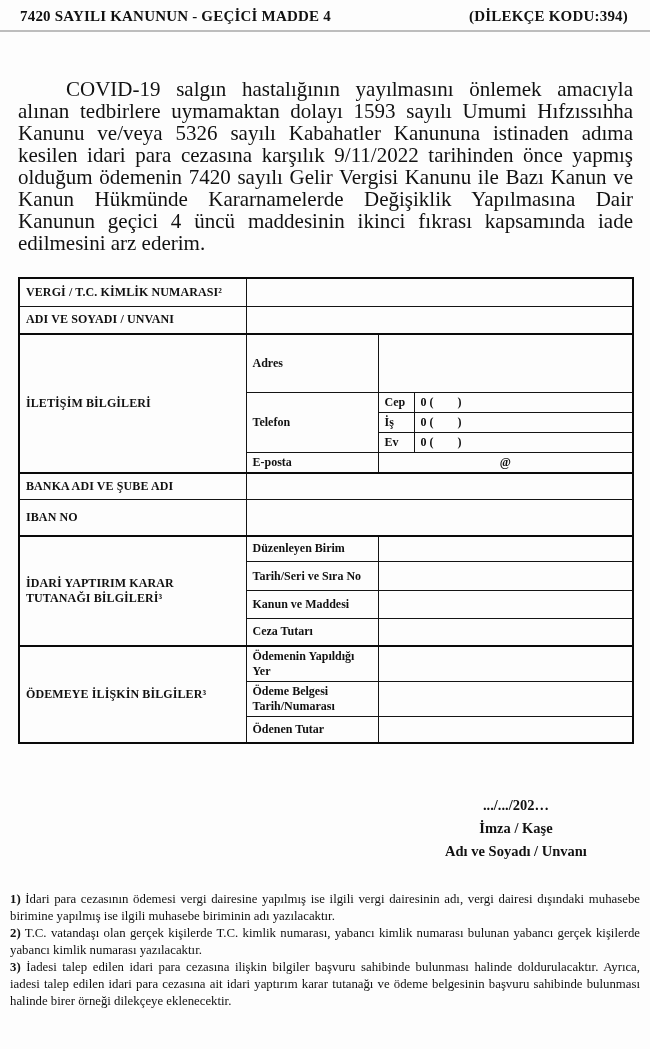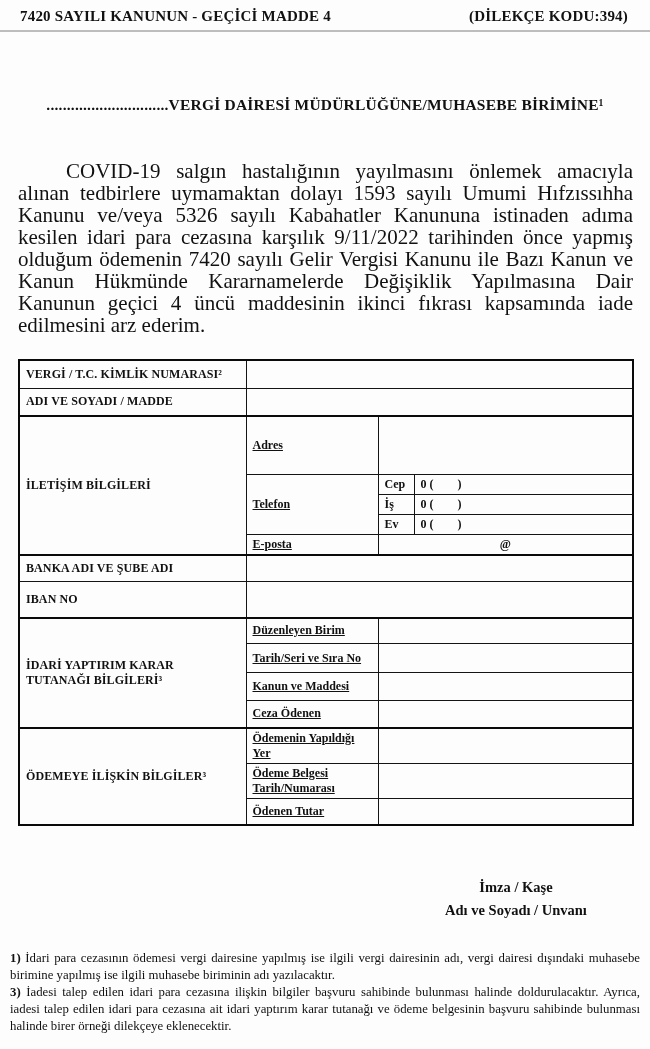--- a/index.html
+++ b/index.html
@@ -43,21 +43,21 @@
   }
   table.form td {
     border:1.6px solid #141414;
     padding:2px 6px;
     vertical-align:middle;
     font-size:12px; font-weight:bold;
     overflow:hidden;
     margin-top:20px;
   }
   td.lbl   { font-size:13.4px; letter-spacing:0.1px; }
-  td.sublbl{ font-size:12.5px; padding-left:6px;text-decoration:underline; }
+  td.sublbl{ font-size:12.5px; padding-left:6px; }
   td.phlbl { font-size:12.5px; padding:0 2px 0 5px; }
   td.phval { font-size:12.5px; font-weight:normal; padding:0 4px; }
   td.center{ text-align:center; font-weight:normal; font-size:13px; }
   tr.hsec td { border-top:2.2px solid #0a0a0a; }
   
   .sig {
     margin:50px 28px 0 auto;
     width:212px;
     text-align:center;
     font-weight:bold; font-size:14.5px; line-height:23px;
@@ -77,38 +77,37 @@
 <body>
 
 <div class="page">
 
   <div class="hdr">
     <span>7420 SAYILI KANUNUN - GEÇİCİ MADDE 4</span>
     <span>(DİLEKÇE KODU:394)</span>
   </div>
   <div class="hdr-rule"></div>
 
-  <div class="salutation">..............................VERGİ DAİRESİ MÜDÜRLÜĞÜNE/MUHASEBE BİRİMİNE¹</div>
 
   <p class="request">COVID-19 salgın hastalığının yayılmasını önlemek amacıyla alınan tedbirlere uymamaktan dolayı 1593 sayılı Umumi Hıfzıssıhha Kanunu ve/veya 5326 sayılı Kabahatler Kanununa istinaden adıma kesilen idari para cezasına karşılık 9/11/2022 tarihinden önce yapmış olduğum ödemenin 7420 sayılı Gelir Vergisi Kanunu ile Bazı Kanun ve Kanun Hükmünde Kararnamelerde Değişiklik Yapılmasına Dair Kanunun geçici 4 üncü maddesinin ikinci fıkrası kapsamında iade edilmesini arz ederim.</p>
 
   <table class="form">
     <colgroup>
       <col style="width:227px">
         <col style="width:132px">
         <col style="width:36px">
         <col style="width:219px">
     </colgroup>
     <tbody>
       <tr style="height:28px">
         <td class="lbl">VERGİ / T.C. KİMLİK NUMARASI²</td>
         <td colspan="3"></td>
       </tr>
       <tr style="height:28px">
-        <td class="lbl">ADI VE SOYADI / MADDE</td>
+        <td class="lbl">ADI VE SOYADI / UNVANI</td>
         <td colspan="3"></td>
       </tr>
       <tr style="height:58px" class="hsec">
         <td class="lbl" rowspan="5">İLETİŞİM BİLGİLERİ</td>
         <td class="sublbl">Adres</td>
         <td colspan="2"></td>
       </tr>
       <tr style="height:19px">
         <td class="sublbl" rowspan="3">Telefon</td>
         <td class="phlbl">Cep</td>
@@ -141,42 +140,44 @@
       </tr>
       <tr style="height:29px">
         <td class="sublbl">Tarih/Seri ve Sıra No</td>
         <td colspan="2"></td>
       </tr>
       <tr style="height:28px">
         <td class="sublbl">Kanun ve Maddesi</td>
         <td colspan="2"></td>
       </tr>
       <tr style="height:27px">
-        <td class="sublbl">Ceza Ödenen</td>
+        <td class="sublbl">Ceza Tutarı</td>
         <td colspan="2"></td>
       </tr>
       <tr style="height:33px" class="hsec">
         <td class="lbl" rowspan="3">ÖDEMEYE İLİŞKİN BİLGİLER³</td>
         <td class="sublbl">Ödemenin Yapıldığı Yer</td>
         <td colspan="2"></td>
       </tr>
       <tr style="height:34px">
         <td class="sublbl">Ödeme Belgesi Tarih/Numarası</td>
         <td colspan="2"></td>
       </tr>
       <tr style="height:27px">
         <td class="sublbl">Ödenen Tutar</td>
         <td colspan="2"></td>
       </tr>
     </tbody>
   </table>
 
   <div class="sig">
+    <div>.../.../202…</div>
     <div>İmza / Kaşe</div>
     <div>Adı ve Soyadı / Unvanı</div>
   </div>
 
   <div class="notes">
     <p class="note"><b>1)</b> <span>İdari para cezasının ödemesi vergi dairesine yapılmış ise ilgili vergi dairesinin adı, vergi dairesi dışındaki muhasebe birimine yapılmış ise ilgili muhasebe biriminin adı yazılacaktır.</span></p>
+    <p class="note"><b>2)</b> <span>T.C. vatandaşı olan gerçek kişilerde T.C. kimlik numarası, yabancı kimlik numarası bulunan yabancı gerçek kişilerde yabancı kimlik numarası yazılacaktır.</span></p>
     <p class="note"><b>3)</b> <span>İadesi talep edilen idari para cezasına ilişkin bilgiler başvuru sahibinde bulunması halinde doldurulacaktır. Ayrıca, iadesi talep edilen idari para cezasına ait idari yaptırım karar tutanağı ve ödeme belgesinin başvuru sahibinde bulunması halinde birer örneği dilekçeye eklenecektir.</span></p>
   </div>
 
 </div>
 
 </body></html>

